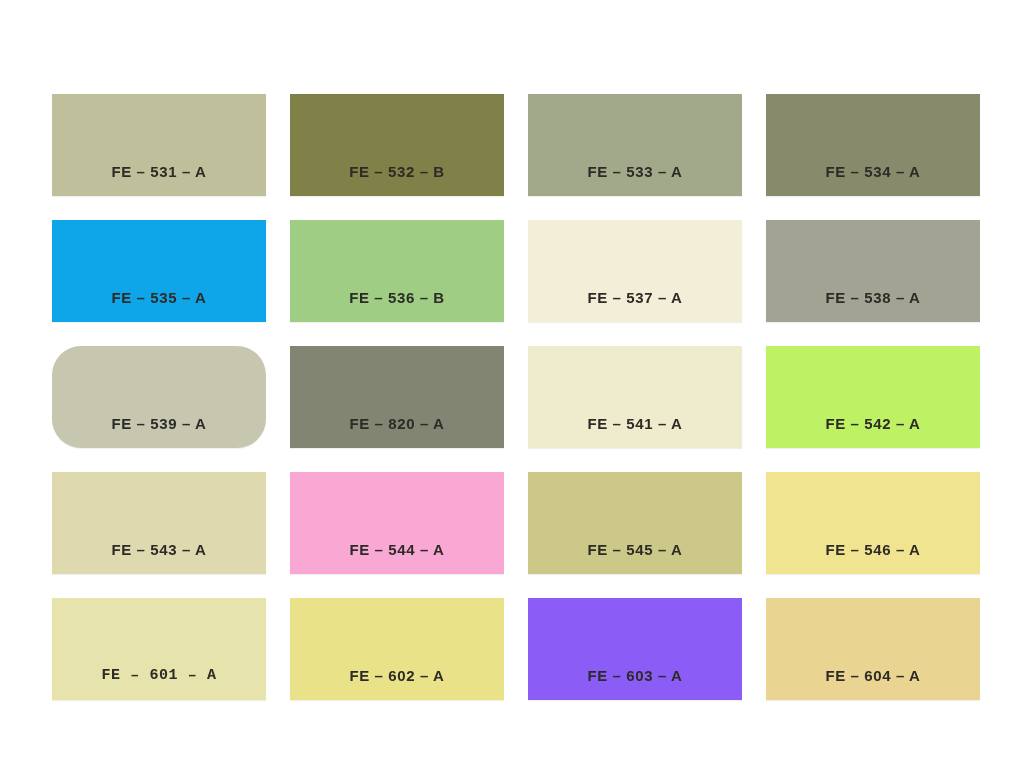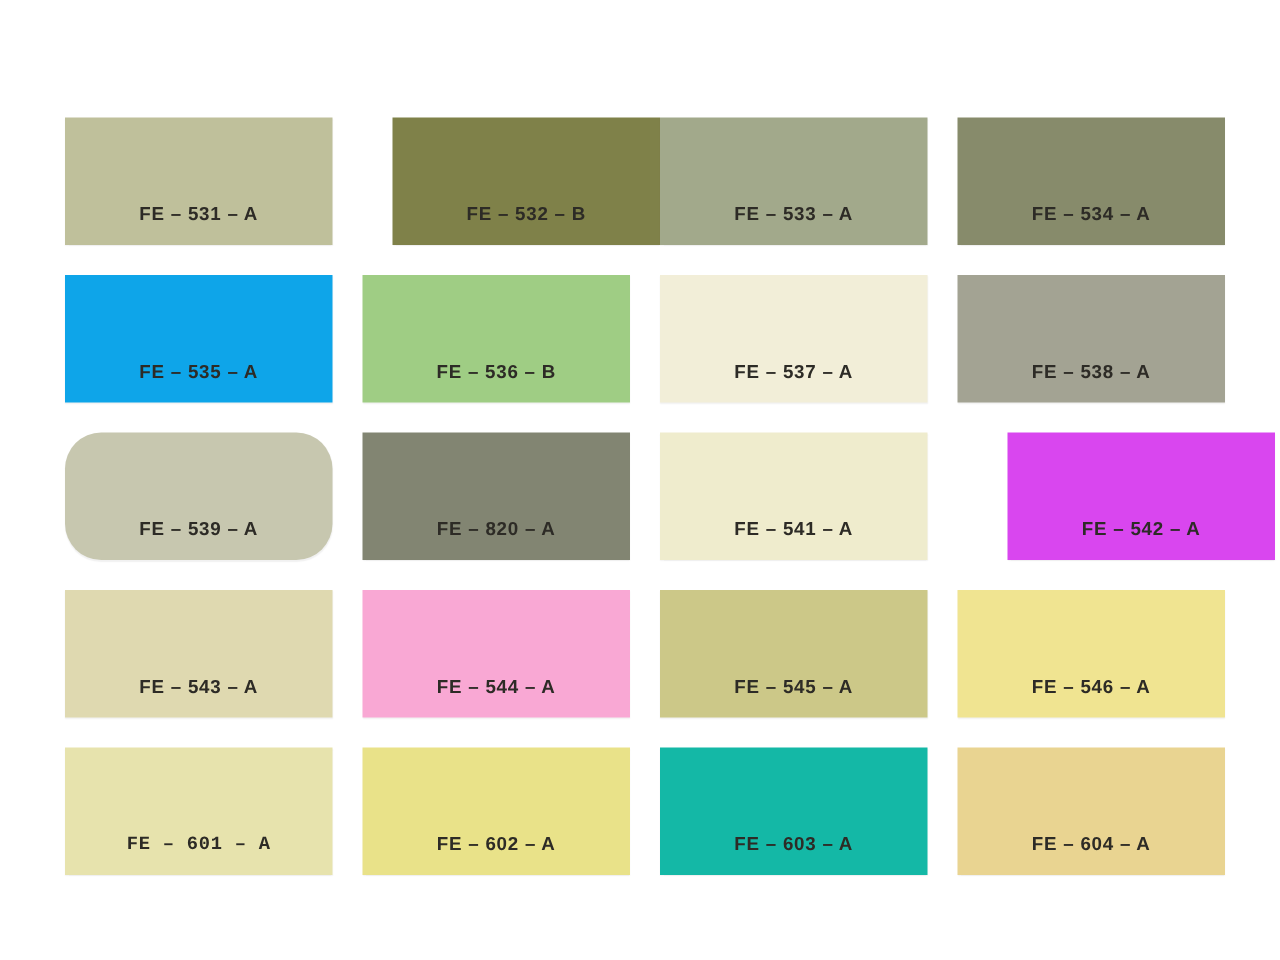--- a/index.html
+++ b/index.html
@@ -57,21 +57,21 @@
   }
 </style>
 </head>
 <body>
 
 <div id="swatch-chart">
   <div class="swatch-grid">
       <div class="swatch" style="background-color: rgb(191, 192, 155);">
         <span class="swatch-label">FE – 531 – A</span>
       </div>
-      <div class="swatch" style="background-color: rgb(127, 129, 73); margin-left: 24px;">
+      <div class="swatch" style="background-color: rgb(127, 129, 73);">
         <span class="swatch-label">FE – 532 – B</span>
       </div>
       <div class="swatch" style="background-color: rgb(162, 169, 139);">
         <span class="swatch-label">FE – 533 – A</span>
       </div>
       <div class="swatch" style="background-color: rgb(135, 139, 107);">
         <span class="swatch-label">FE – 534 – A</span>
       </div>
       <div class="swatch" style="background-color: #0ea5e9; align-items: flex-end;">
         <span class="swatch-label">FE – 535 – A</span>
@@ -87,41 +87,41 @@
       </div>
       <div class="swatch" style="background-color: rgb(199, 199, 175); border-radius: 29px;">
         <span class="swatch-label">FE – 539 – A</span>
       </div>
       <div class="swatch" style="background-color: rgb(130, 133, 114);">
         <span class="swatch-label">FE – 820 – A</span>
       </div>
       <div class="swatch" style="background-color: rgb(239, 236, 205);">
         <span class="swatch-label">FE – 541 – A</span>
       </div>
-      <div class="swatch" style="background-color: #d946ef; margin-left: 40px;">
+      <div class="swatch" style="background-color: #bef264;">
         <span class="swatch-label">FE – 542 – A</span>
       </div>
       <div class="swatch" style="background-color: rgb(223, 217, 176);">
         <span class="swatch-label">FE – 543 – A</span>
       </div>
       <div class="swatch" style="background-color: #f9a8d4;">
         <span class="swatch-label">FE – 544 – A</span>
       </div>
       <div class="swatch" style="background-color: rgb(204, 200, 136);">
         <span class="swatch-label">FE – 545 – A</span>
       </div>
       <div class="swatch" style="background-color: rgb(240, 228, 145);">
         <span class="swatch-label">FE – 546 – A</span>
       </div>
       <div class="swatch" style="background-color: rgb(231, 227, 173); font-family: Liberation Mono, monospace;">
         <span class="swatch-label">FE – 601 – A</span>
       </div>
       <div class="swatch" style="background-color: rgb(233, 226, 137);">
         <span class="swatch-label">FE – 602 – A</span>
       </div>
-      <div class="swatch" style="background-color: #14b8a6;">
+      <div class="swatch" style="background-color: #8b5cf6;">
         <span class="swatch-label">FE – 603 – A</span>
       </div>
       <div class="swatch" style="background-color: rgb(233, 212, 145);">
         <span class="swatch-label">FE – 604 – A</span>
       </div>
     </div>
 </div>
 
 </body></html>

